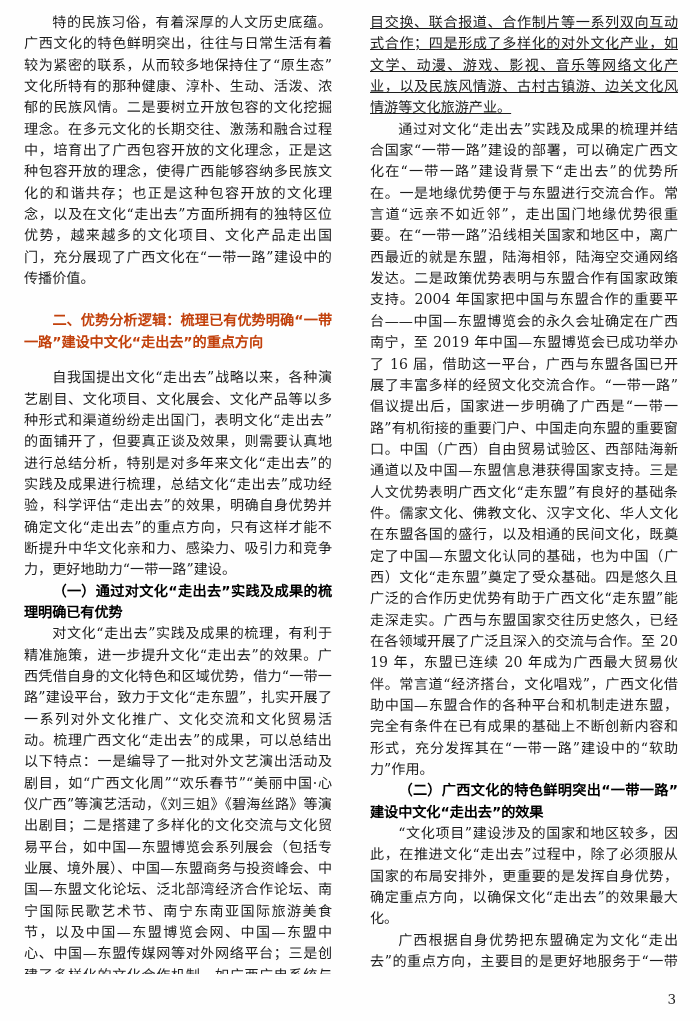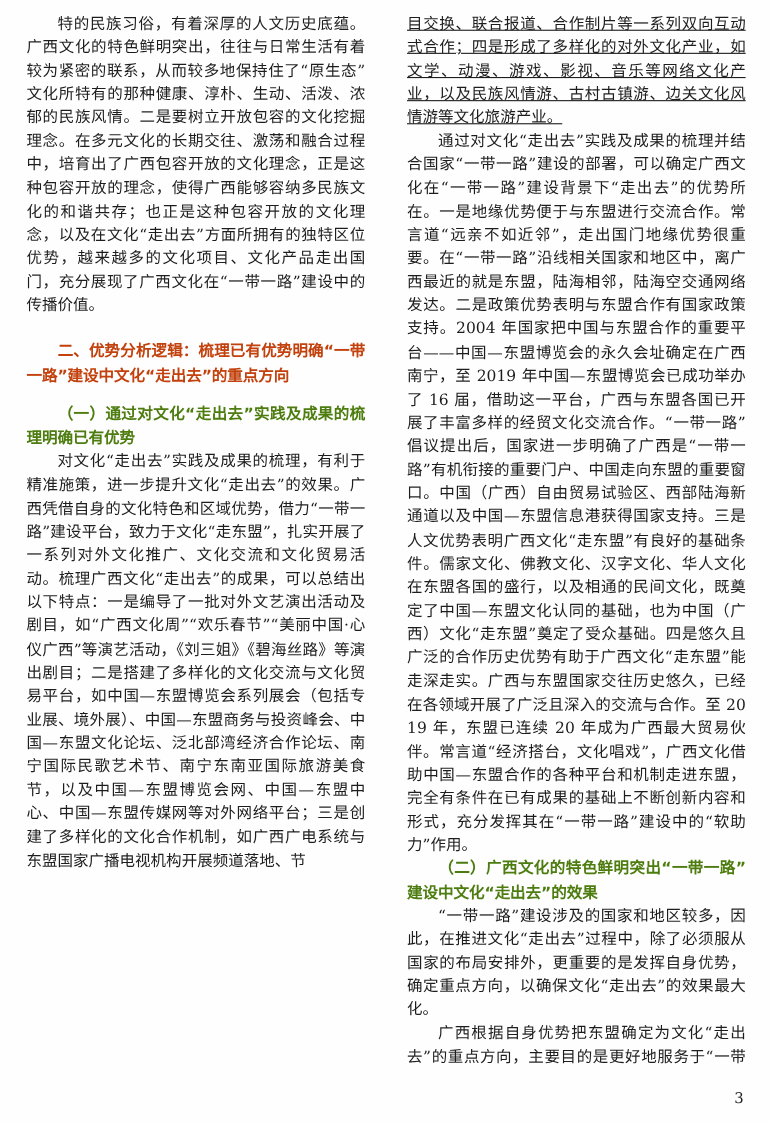--- a/index.html
+++ b/index.html
@@ -86,21 +86,21 @@
     margin: 0;
     padding: 0;
     font-family: "DejaVu Sans", "Liberation Sans", sans-serif;
     font-size: 14.2px;
     line-height: 21.35px;
     font-weight: bold;
     text-align: justify;
     text-justify: inter-character;
     text-indent: 28.4px;
     word-break: break-all;
-    color: #4d7c0f;
+    color: #000000;
     letter-spacing: -0.1px;
   }
 
   .spacer-lg { height: 21px; }
   .spacer-md { height: 14px; }
 
   
   #page-number {
     position: absolute;
     right: 24px;
@@ -122,36 +122,37 @@
     <div class="column" id="left-column">
 
       <p class="body-par">特的民族习俗，有着深厚的人文历史底蕴。广西文化的特色鲜明突出，往往与日常生活有着较为紧密的联系，从而较多地保持住了“原生态”文化所特有的那种健康、淳朴、生动、活泼、浓郁的民族风情。二是要树立开放包容的文化挖掘理念。在多元文化的长期交往、激荡和融合过程中，培育出了广西包容开放的文化理念，正是这种包容开放的理念，使得广西能够容纳多民族文化的和谐共存；也正是这种包容开放的文化理念，以及在文化“走出去”方面所拥有的独特区位优势，越来越多的文化项目、文化产品走出国门，充分展现了广西文化在“一带一路”建设中的传播价值。</p>
 
       <div class="spacer-lg"></div>
 
       <h2 class="section-heading">二、优势分析逻辑：梳理已有优势明确“一带一路”建设中文化“走出去”的重点方向</h2>
 
       <div class="spacer-md"></div>
 
+      <p class="body-par">自我国提出文化“走出去”战略以来，各种演艺剧目、文化项目、文化展会、文化产品等以多种形式和渠道纷纷走出国门，表明文化“走出去”的面铺开了，但要真正谈及效果，则需要认真地进行总结分析，特别是对多年来文化“走出去”的实践及成果进行梳理，总结文化“走出去”成功经验，科学评估“走出去”的效果，明确自身优势并确定文化“走出去”的重点方向，只有这样才能不断提升中华文化亲和力、感染力、吸引力和竞争力，更好地助力“一带一路”建设。</p>
 
       <h3 class="sub-heading">（一）通过对文化“走出去”实践及成果的梳理明确已有优势</h3>
 
       <p class="body-par">对文化“走出去”实践及成果的梳理，有利于精准施策，进一步提升文化“走出去”的效果。广西凭借自身的文化特色和区域优势，借力“一带一路”建设平台，致力于文化“走东盟”，扎实开展了一系列对外文化推广、文化交流和文化贸易活动。梳理广西文化“走出去”的成果，可以总结出以下特点：一是编导了一批对外文艺演出活动及剧目，如“广西文化周”“欢乐春节”“美丽中国·心仪广西”等演艺活动，《刘三姐》《碧海丝路》等演出剧目；二是搭建了多样化的文化交流与文化贸易平台，如中国—东盟博览会系列展会（包括专业展、境外展）、中国—东盟商务与投资峰会、中国—东盟文化论坛、泛北部湾经济合作论坛、南宁国际民歌艺术节、南宁东南亚国际旅游美食节，以及中国—东盟博览会网、中国—东盟中心、中国—东盟传媒网等对外网络平台；三是创建了多样化的文化合作机制，如广西广电系统与东盟国家广播电视机构开展频道落地、节</p>
 
     </div>
 
     <div class="column" id="right-column">
 
       <p class="body-par noindent">目交换、联合报道、合作制片等一系列双向互动式合作；四是形成了多样化的对外文化产业，如文学、动漫、游戏、影视、音乐等网络文化产业，以及民族风情游、古村古镇游、边关文化风情游等文化旅游产业。</p>
 
       <p class="body-par">通过对文化“走出去”实践及成果的梳理并结合国家“一带一路”建设的部署，可以确定广西文化在“一带一路”建设背景下“走出去”的优势所在。一是地缘优势便于与东盟进行交流合作。常言道“远亲不如近邻”，走出国门地缘优势很重要。在“一带一路”沿线相关国家和地区中，离广西最近的就是东盟，陆海相邻，陆海空交通网络发达。二是政策优势表明与东盟合作有国家政策支持。2004 年国家把中国与东盟合作的重要平台——中国—东盟博览会的永久会址确定在广西南宁，至 2019 年中国—东盟博览会已成功举办了 16 届，借助这一平台，广西与东盟各国已开展了丰富多样的经贸文化交流合作。“一带一路”倡议提出后，国家进一步明确了广西是“一带一路”有机衔接的重要门户、中国走向东盟的重要窗口。中国（广西）自由贸易试验区、西部陆海新通道以及中国—东盟信息港获得国家支持。三是人文优势表明广西文化“走东盟”有良好的基础条件。儒家文化、佛教文化、汉字文化、华人文化在东盟各国的盛行，以及相通的民间文化，既奠定了中国—东盟文化认同的基础，也为中国（广西）文化“走东盟”奠定了受众基础。四是悠久且广泛的合作历史优势有助于广西文化“走东盟”能走深走实。广西与东盟国家交往历史悠久，已经在各领域开展了广泛且深入的交流与合作。至 2019 年，东盟已连续 20 年成为广西最大贸易伙伴。常言道“经济搭台，文化唱戏”，广西文化借助中国—东盟合作的各种平台和机制走进东盟，完全有条件在已有成果的基础上不断创新内容和形式，充分发挥其在“一带一路”建设中的“软助力”作用。</p>
 
       <h3 class="sub-heading">（二）广西文化的特色鲜明突出“一带一路”建设中文化“走出去”的效果</h3>
 
-      <p class="body-par">“一带一路”建设涉及的国家和地区较多，因此，在推进文化“走出去”过程中，除了必须服从国家的布局安排外，更重要的是发挥自身优势，确定重点方向，以确保文化“走出去”的效果最大化。</p>
+      <p class="body-par">“文化项目”建设涉及的国家和地区较多，因此，在推进文化“走出去”过程中，除了必须服从国家的布局安排外，更重要的是发挥自身优势，确定重点方向，以确保文化“走出去”的效果最大化。</p>
 
       <p class="body-par">广西根据自身优势把东盟确定为文化“走出去”的重点方向，主要目的是更好地服务于“一带一路”建设。东盟既是中国的重要战略伙伴，也是中国周边外交优先方向。东盟 10 国积极支持“一带一路”倡议并且成为亚洲基础设施投资银行的创始成</p>
 
     </div>
 
   </div>
 
   <div id="page-number">3</div>
 
 </div>

